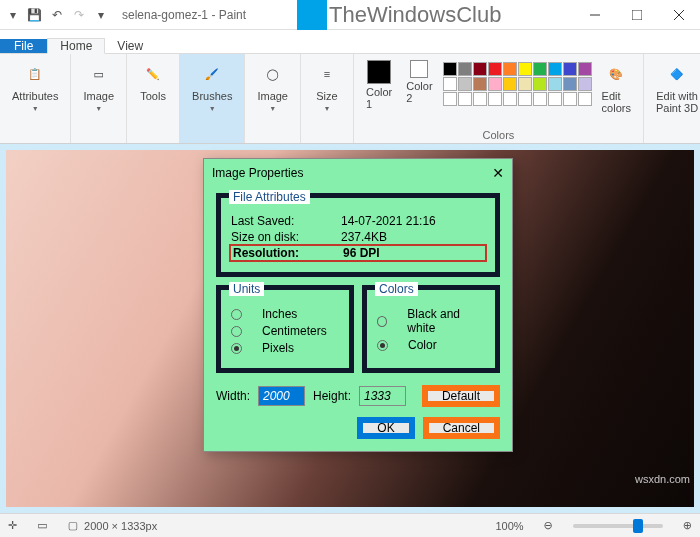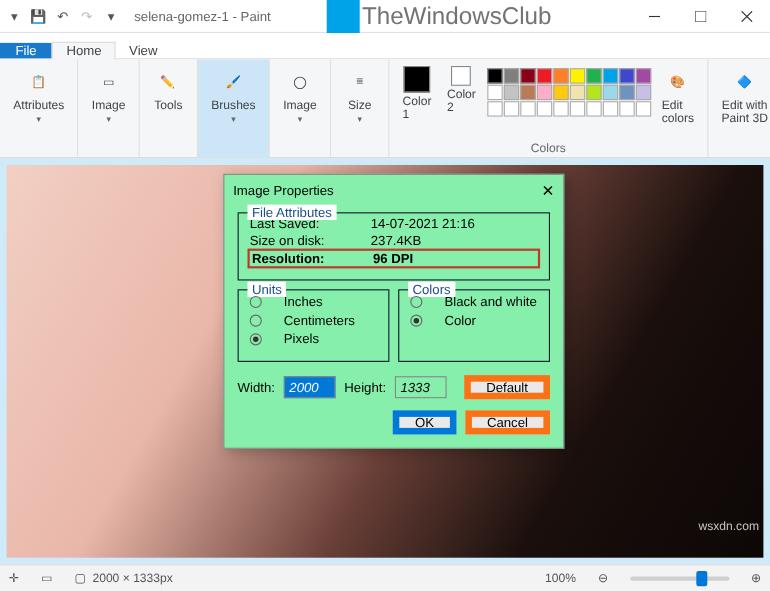--- a/index.html
+++ b/index.html
@@ -38,21 +38,21 @@
 
 
 .canvas-wrap { position: absolute; top: 144px; left: 0; right: 0; bottom: 24px; background: #cfeaf8; overflow: hidden; }
 .photo { position: absolute; inset: 6px; background: linear-gradient(120deg, #f2cfc4 0%, #e9b7a9 30%, #6a4038 55%, #1a0f0c 75%, #0c0706 100%); }
 
 
 .dialog { position: absolute; left: 203px; top: 158px; width: 310px; background: #86efac; border: 1px solid #888; box-shadow: 3px 3px 12px rgba(0,0,0,.25); font-size: 12px; }
 .dlg-title { height: 28px; display: flex; align-items: center; padding: 0 8px; }
 .dlg-title .x { margin-left: auto; font-size: 14px; }
 .dlg-body { padding: 6px 12px 12px; }
-.fieldset { border: 1px solid #0f172a; padding: 0 10px 10px; margin-bottom: 8px; position: relative; }
+.fieldset { border: 5px solid #0f172a; padding: 14px 10px 10px; margin-bottom: 8px; position: relative; }
 .fieldset .legend { position: absolute; top: -8px; left: 8px; background: #fff; padding: 0 4px; color: #1a4f8a; }
 .kv { display: flex; margin: 2px 0; }
 .kv .k { width: 110px; }
 .redbox { border: 2px solid #c0392b; padding: 0 2px; margin: -2px -2px 0; }
 .twocol { display: flex; gap: 8px; }
 .twocol .fieldset { flex: 1; }
 .radio-row { display: flex; align-items: center; gap: 20px; margin: 3px 0; }
 .radio { width: 11px; height: 11px; border: 1px solid #666; border-radius: 50%; display: inline-block; position: relative; }
 .radio.checked::after { content:''; position:absolute; inset: 2px; background:#333; border-radius:50%; }
 .dimrow { display: flex; align-items: center; gap: 8px; margin-top: 4px; }

